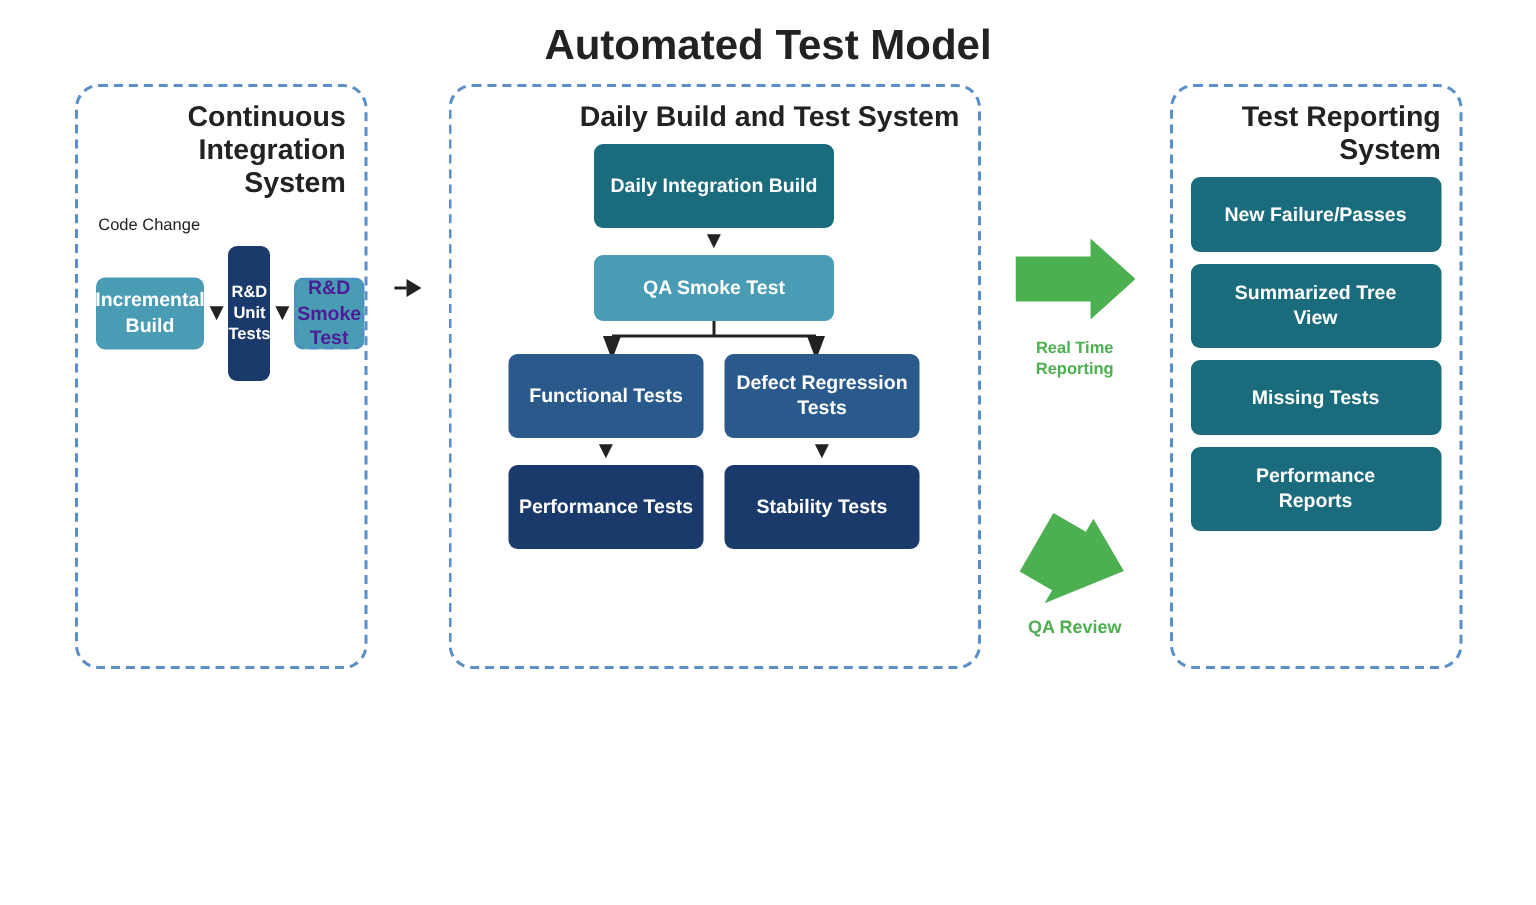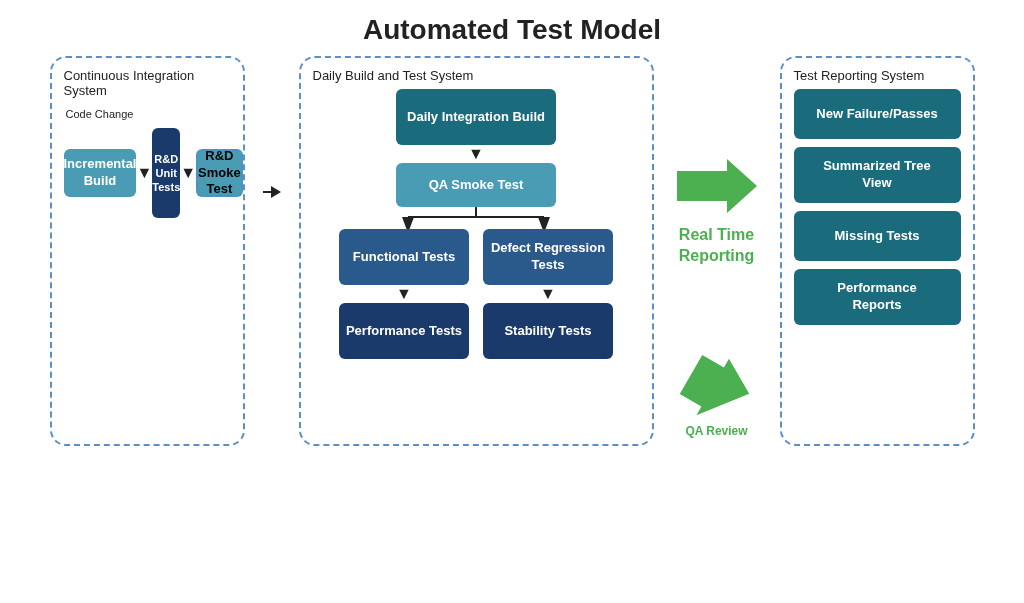--- a/index.html
+++ b/index.html
@@ -34,24 +34,24 @@
     
     .system-box {
       border: 2px dashed #5b8fc9;
       border-radius: 16px;
       padding: 10px 12px 14px 12px;
       position: relative;
       background: transparent;
     }
 
     .system-label {
-      font-size: 13px;
-      font-weight: normal;
-      color: #222;
-      text-align: left;
+      font-size: 19px;
+      font-weight: bold;
+      color: #222;
+      text-align: right;
       margin-bottom: 6px;
     }
 
     
     .ci-system {
       width: 195px;
       min-height: 390px;
     }
 
     
@@ -168,21 +168,21 @@
       <div class="ci-inner">
         <span class="ci-code-change-label">Code Change</span>
 
         <div style="width:2px; height:20px; background:#222; margin-bottom:0;"></div>
         <div class="node node-teal-light" style="width:130px; height:48px; margin-bottom:0;">Incremental
 Build</div>
         <div class="arrow-down">▼</div>
         <div class="node node-blue-dark" style="width:155px; height:90px; font-size:11px; margin-bottom:0;">R&amp;D Unit Tests</div>
         <div class="arrow-down">▼</div>
 
-        <div class="node" style="width:130px; height:48px; background:#4a9cb5; border: 2px dashed #4a90c4; color:#000000;">R&amp;D Smoke
+        <div class="node" style="width:130px; height:48px; background:#4a9cb5; border: 2px dashed #4a90c4; color:#4c1d95;">R&amp;D Smoke
 Test</div>
       </div>
     </div>
 
     <div style="display:flex; align-items:flex-start; padding-top:130px;">
       <div style="display:flex; align-items:center;">
         <div style="width:8px; height:2px; background:#222;"></div>
         <div style="width:0; height:0; border-top:6px solid transparent; border-bottom:6px solid transparent; border-left:10px solid #222;"></div>
       </div>
     </div>
@@ -230,21 +230,21 @@
       </div>
     </div>
 
     <div style="display:flex; flex-direction:column; align-items:center; justify-content:flex-start; padding-top:95px; width:90px;">
 
       <div style="display:flex;flex-direction:column;align-items:center; position:relative;">
         <svg width="80" height="70">
 
           <polygon points="0,20 50,20 50,8 80,35 50,62 50,50 0,50" fill="#4caf50"></polygon>
         </svg>
-        <div style="font-size:16px; font-weight:bold; color:#4caf50; text-align:center; margin-top:4px; white-space:pre-line; line-height:1.3;">Real Time
+        <div style="font-size:11px; font-weight:bold; color:#4caf50; text-align:center; margin-top:4px; white-space:pre-line; line-height:1.3;">Real Time
 Reporting</div>
       </div>
 
       <div style="margin-top:90px; display:flex; flex-direction:column; align-items:center;">
         <svg width="70" height="65" style="transform:rotate(30deg);">
 
           <polygon points="5,55 30,55 30,65 65,20 30,0 30,10 5,10" fill="#4caf50"></polygon>
         </svg>
         <div style="font-size:12px; font-weight:bold; color:#4caf50; text-align:center; margin-top:2px;">QA Review</div>
       </div>

